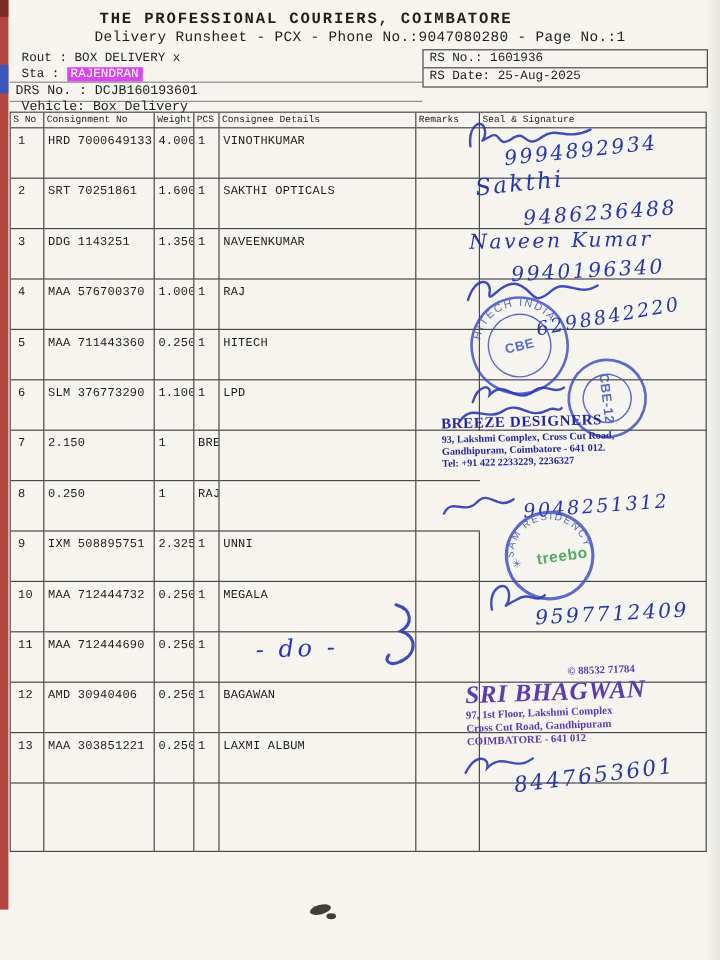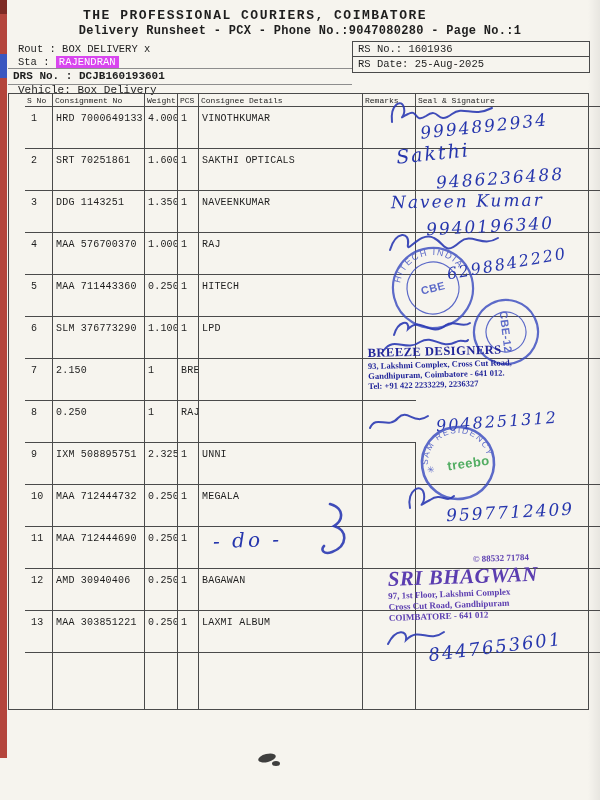--- a/index.html
+++ b/index.html
@@ -11,37 +11,37 @@
   
   .left-strip { position:absolute; left:0; top:0; width:7px; height:758px; background:#b4453c; }
   .left-strip-dark { position:absolute; left:0; top:0; width:7px; height:14px; background:#7e2a24; }
   .left-strip-blue { position:absolute; left:0; top:54px; width:7px; height:24px; background:#3a57c0; }
   .right-shade { position:absolute; right:0; top:0; width:12px; height:800px;
     background:linear-gradient(to right, rgba(0,0,0,0), rgba(0,0,0,0.06)); }
 
   .doc-title { position:absolute; left:0; top:8px; width:510px; text-align:center;
     font-weight:bold; font-size:13px; letter-spacing:1.5px; }
   .doc-subtitle { position:absolute; left:0; top:24px; width:600px; text-align:center;
-    font-weight:bold; font-size:12px; letter-spacing:0.3px; }
+    font-weight:normal; font-size:12px; letter-spacing:0.3px; }
 
   .info-route  { position:absolute; left:18px; top:43px; font-size:10.5px; }
   .info-sta    { position:absolute; left:18px; top:56px; font-size:10.5px; }
   .info-sta .hl { background:#d946ef; color:#ffffff; padding:0 3px; }
   .drs-rule    { position:absolute; left:8px; top:68px; width:344px; height:15px;
     border-top:1px solid #8d8d8d; border-bottom:1px solid #8d8d8d; }
-  .info-drs    { position:absolute; left:13px; top:70px; font-size:11px; font-weight:bold; }
+  .info-drs    { position:absolute; left:13px; top:70px; font-size:11px; font-weight:normal; }
   .info-vehicle{ position:absolute; left:18px; top:84px; font-size:11px; }
   .rs-box { position:absolute; left:352px; top:41px; width:236px; height:30px;
     border:1px solid #4a4a4a; font-size:10.5px; }
   .rs-box .rs-no  { height:14px; line-height:14px; padding-left:5px; border-bottom:1px solid #4a4a4a; }
   .rs-box .rs-date{ height:14px; line-height:15px; padding-left:5px; }
 
   
   .rtable { position:absolute; left:8px; top:93px; width:581px;
-    border:1px solid #4a4a4a; box-sizing:border-box;padding-left:16px; }
+    border:1px solid #4a4a4a; box-sizing:border-box; }
   .thead, .tr { display:grid; grid-template-columns:28px 92px 33px 21px 164px 53px 189px; }
   .th { font-size:8px; padding:2px 2px 1px; border-right:1px solid #4a4a4a;
         border-bottom:1px solid #4a4a4a; white-space:nowrap; overflow:hidden; }
   .th:last-child, .td:last-child { border-right:none; }
   .tr { height:42px; }
   .td { font-size:10px; padding:6px 3px 0; border-right:1px solid #4a4a4a;
         border-bottom:1px solid #4a4a4a; white-space:nowrap; overflow:hidden;
         letter-spacing:0.2px; }
   .td.c-sno { padding-left:6px; }
   .tr.fill { height:56px; }

